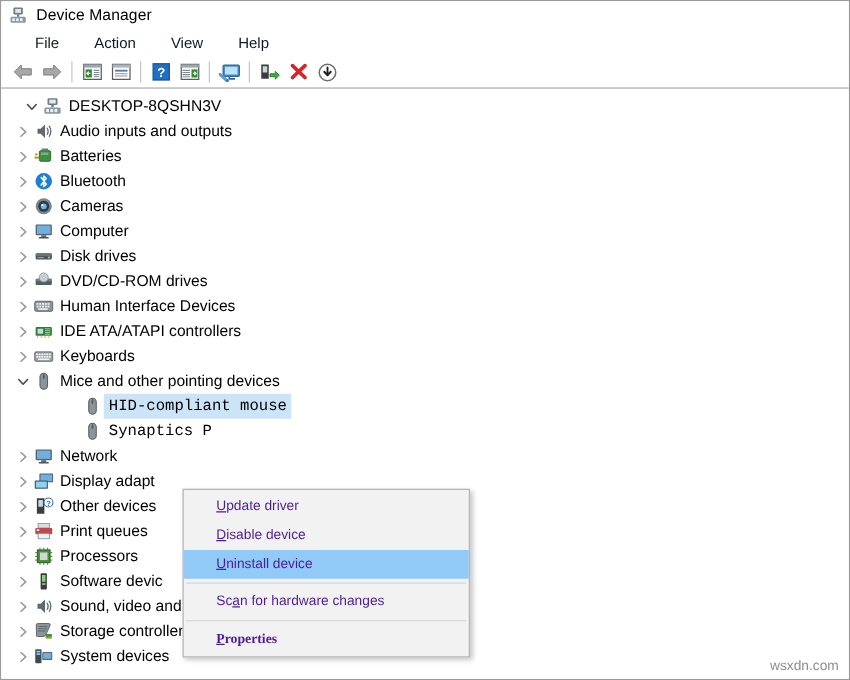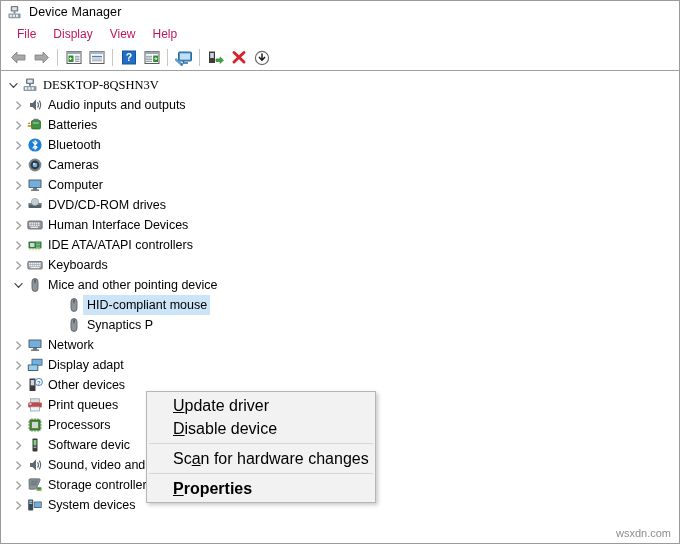--- a/index.html
+++ b/index.html
@@ -49,23 +49,24 @@
     height: 22px;
     background: #ffffff;
     display: flex;
     align-items: center;
     padding-left: 8px;
     flex: 0 0 auto;
   }
   .menubar .menu-item {
     font-size: 12px;
     padding: 2px 9px 3px 8px;
-    color: #be185d;
+    color: #0f172a;
     cursor: default;
     white-space: nowrap;
+    margin-left: 11px;
   }
 
   
   .toolbar {
     height: 25px;
     background: #ffffff;
     display: flex;
     align-items: center;
     padding-left: 6px;
     border-bottom: 1px solid #a0a0a0;
@@ -122,47 +123,47 @@
     font-size: 12.5px;
     color: #000;
     padding-left: 4px;
     line-height: 20px;
   }
   .row.selected .label {
     background: #cce4f7;
     box-shadow: 0 0 0 0 transparent;
     padding-right: 3px;
   }
-  .depth0 { padding-left: 4px; font-family: Liberation Serif, serif; }
+  .depth0 { padding-left: 16px; }
   .depth1 { padding-left: 9px; }
-  .depth2 { padding-left: 48px; }
+  .depth2 { padding-left: 48px; font-family: Liberation Mono, monospace; }
 
   
   .ctxmenu {
     position: absolute;
     left: 145px;
     top: 320px;
     width: 228px;
     background: #f2f2f2;
     border: 1px solid #b6b6b6;
     box-shadow: 2px 2px 4px rgba(0,0,0,0.22);
     padding: 2px 0 2px 0;
     z-index: 50;
   }
   .ctx-item {
     height: 23px;
     line-height: 23px;
-    font-size: 16px;
-    color: #000000;
+    font-size: 11px;
+    color: #4c1d95;
     padding-left: 26px;
     cursor: default;
     white-space: nowrap;
   }
   .ctx-item.highlight { background: #91c9f7; }
-  .ctx-item.bold { font-weight: bold; }
+  .ctx-item.bold { font-weight: bold; font-family: Liberation Serif, serif; }
   .ctx-sep {
     height: 1px;
     background: #d6d6d6;
     margin: 3px 2px 3px 2px;
   }
   .ctx-accel { text-decoration: underline; }
 
   
   .watermark {
     position: absolute;
@@ -190,21 +191,21 @@
         <rect x="3" y="10.3" width="2.2" height="2.4" fill="#eef2f5"></rect>
         <rect x="6.3" y="10.3" width="2.2" height="2.4" fill="#eef2f5"></rect>
         <rect x="9.6" y="10.3" width="2.2" height="2.4" fill="#eef2f5"></rect>
       </svg>
     </span>
     <span class="title-text">Device Manager</span>
   </div>
 
   <div class="menubar">
     <div class="menu-item">File</div>
-    <div class="menu-item">Display</div>
+    <div class="menu-item">Action</div>
     <div class="menu-item">View</div>
     <div class="menu-item">Help</div>
   </div>
 
   <div class="toolbar">
 
     <div class="tb-btn">
       <span>
         <svg width="17" height="15" viewBox="0 0 17 15">
           <path d="M7 2 L1.5 7.5 L7 13 L7 10 L15 10 L15 5 L7 5 Z" fill="#a8a8a8" stroke="#7d7d7d" stroke-width="0.8" stroke-linejoin="round"></path>
@@ -403,20 +404,36 @@
           </span>
           <span class="ico">
             <svg width="16" height="16" viewBox="0 0 16 16">
               <rect x="1.5" y="2.5" width="13" height="8.6" rx="0.8" fill="#5a6670"></rect>
               <rect x="2.6" y="3.5" width="10.8" height="6.6" fill="#6fb0e0"></rect>
               <path d="M6 11.1 L6 12.6 L10 12.6 L10 11.1" fill="#5a6670"></path>
               <rect x="4" y="12.6" width="8" height="1.2" rx="0.4" fill="#49545d"></rect>
             </svg>
           </span>
           <span class="label">Computer</span>
+        </div>
+        <div class="row depth1">
+          <span class="twisty">
+            <svg width="11" height="11" viewBox="0 0 11 11">
+              <path d="M3.8 2 L7.6 5.5 L3.8 9" stroke="#9a9a9a" stroke-width="1.3" fill="none" stroke-linecap="round" stroke-linejoin="round"></path>
+            </svg>
+          </span>
+          <span class="ico">
+            <svg width="16" height="16" viewBox="0 0 16 16">
+              <rect x="1.5" y="5.5" width="13" height="5" rx="1.2" fill="#4d565e"></rect>
+              <rect x="1.5" y="5.5" width="13" height="2.3" rx="1.2" fill="#6b757d"></rect>
+              <circle cx="12.2" cy="9" r="0.8" fill="#8fe08f"></circle>
+              <rect x="3" y="8.6" width="5" height="0.9" fill="#9aa3aa"></rect>
+            </svg>
+          </span>
+          <span class="label">Disk drives</span>
         </div>
         <div class="row depth1">
           <span class="twisty">
             <svg width="11" height="11" viewBox="0 0 11 11">
               <path d="M3.8 2 L7.6 5.5 L3.8 9" stroke="#9a9a9a" stroke-width="1.3" fill="none" stroke-linecap="round" stroke-linejoin="round"></path>
             </svg>
           </span>
           <span class="ico">
             <svg width="16" height="16" viewBox="0 0 16 16">
               <rect x="1.5" y="6" width="13" height="5" rx="1" fill="#535d65"></rect>
@@ -504,21 +521,21 @@
             </svg>
           </span>
           <span class="ico">
             <svg width="16" height="16" viewBox="0 0 16 16">
               <rect x="5" y="1.6" width="6" height="12.8" rx="3" fill="#8d949a" stroke="#5c6view" stroke-width="0"></rect>
               <rect x="5" y="1.6" width="6" height="12.8" rx="3" fill="none" stroke="#5a6268" stroke-width="0.9"></rect>
               <path d="M8 2 L8 6.4" stroke="#5a6268" stroke-width="0.9"></path>
               <rect x="7.3" y="3" width="1.4" height="2.6" rx="0.6" fill="#53595f"></rect>
             </svg>
           </span>
-          <span class="label">Mice and other pointing device</span>
+          <span class="label">Mice and other pointing devices</span>
         </div>
         <div class="row depth2 selected">
           <span class="twisty"></span>
           <span class="ico">
             <svg width="16" height="16" viewBox="0 0 16 16">
               <rect x="5" y="1.6" width="6" height="12.8" rx="3" fill="#8d949a" stroke="#5c6view" stroke-width="0"></rect>
               <rect x="5" y="1.6" width="6" height="12.8" rx="3" fill="none" stroke="#5a6268" stroke-width="0.9"></rect>
               <path d="M8 2 L8 6.4" stroke="#5a6268" stroke-width="0.9"></path>
               <rect x="7.3" y="3" width="1.4" height="2.6" rx="0.6" fill="#53595f"></rect>
             </svg>
@@ -680,20 +697,21 @@
             </svg>
           </span>
           <span class="label">System devices</span>
         </div>
       </div>
 
     <div class="ctxmenu">
       <div id="ctx-rows">
           <div class="ctx-item"><span><span class="ctx-accel">U</span>pdate driver</span></div>
           <div class="ctx-item"><span><span class="ctx-accel">D</span>isable device</span></div>
+          <div class="ctx-item highlight"><span><span class="ctx-accel">U</span>ninstall device</span></div>
           <div class="ctx-sep"></div>
           <div class="ctx-item"><span>Sc<span class="ctx-accel">a</span>n for hardware changes</span></div>
           <div class="ctx-sep"></div>
           <div class="ctx-item bold"><span><span class="ctx-accel">P</span>roperties</span></div>
         </div>
     </div>
 
     <div class="watermark">wsxdn.com</div>
   </div>
 

